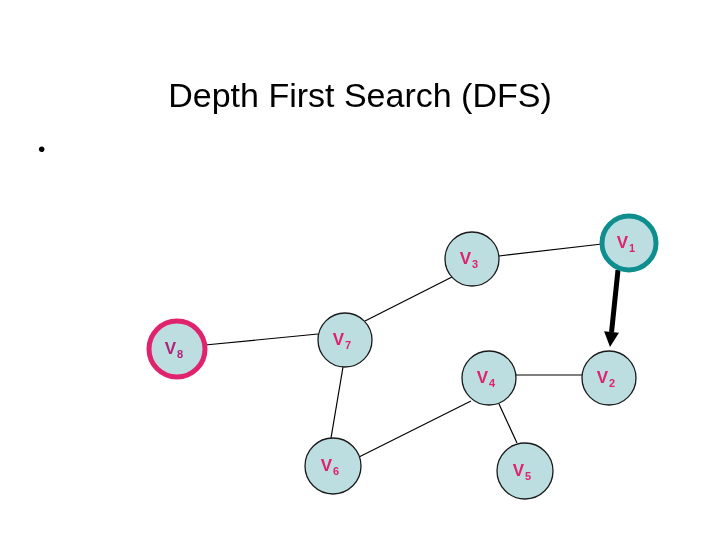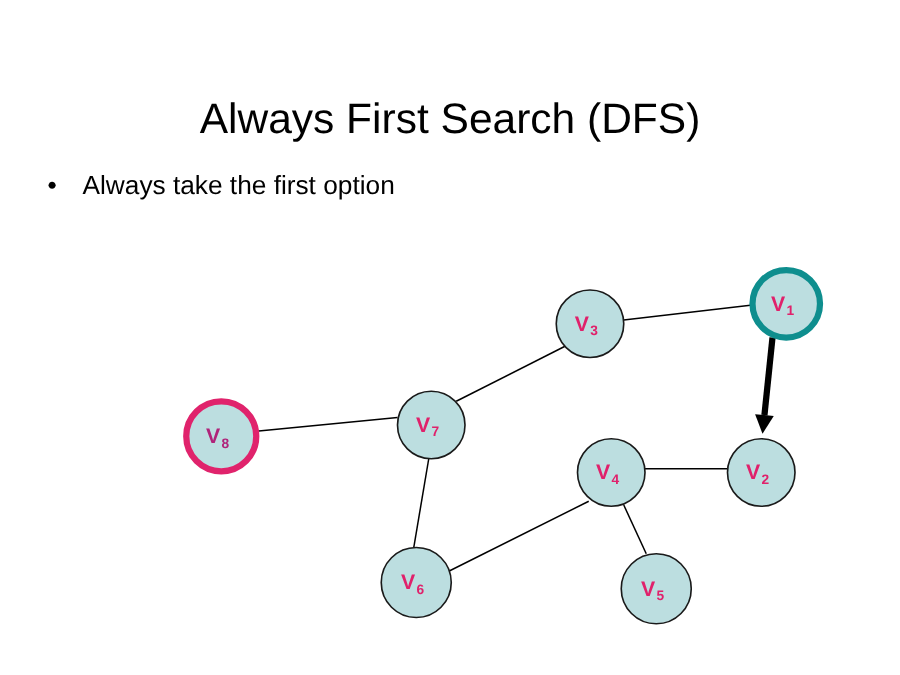--- a/index.html
+++ b/index.html
@@ -83,26 +83,25 @@
   }
   .edge-line {
     stroke-linecap: butt;
   }
 </style>
 </head>
 <body>
 
 <div id="slide">
 
-  <h1 id="slide-title">Always First Search (DFS)</h1>
+  <h1 id="slide-title">Depth First Search (DFS)</h1>
 
   <ul id="bullet-list">
     <li class="bullet-item">
       <span class="bullet-marker">•</span>
-      <span>Always take the first option</span>
     </li>
   </ul>
 
   <figure id="graph-figure">
     <svg id="graph-svg" viewBox="0 0 720 540" xmlns="http://www.w3.org/2000/svg">
       <g id="edge-layer">
           <line x1="165" y1="329" x2="278" y2="318" stroke="#000000" stroke-width="1.2" class="edge-line"></line>
           <line x1="325" y1="305" x2="412" y2="261" stroke="#000000" stroke-width="1.2" class="edge-line"></line>
           <line x1="459" y1="240" x2="562" y2="228" stroke="#000000" stroke-width="1.2" class="edge-line"></line>
           <line x1="303" y1="351" x2="291" y2="422" stroke="#000000" stroke-width="1.2" class="edge-line"></line>

